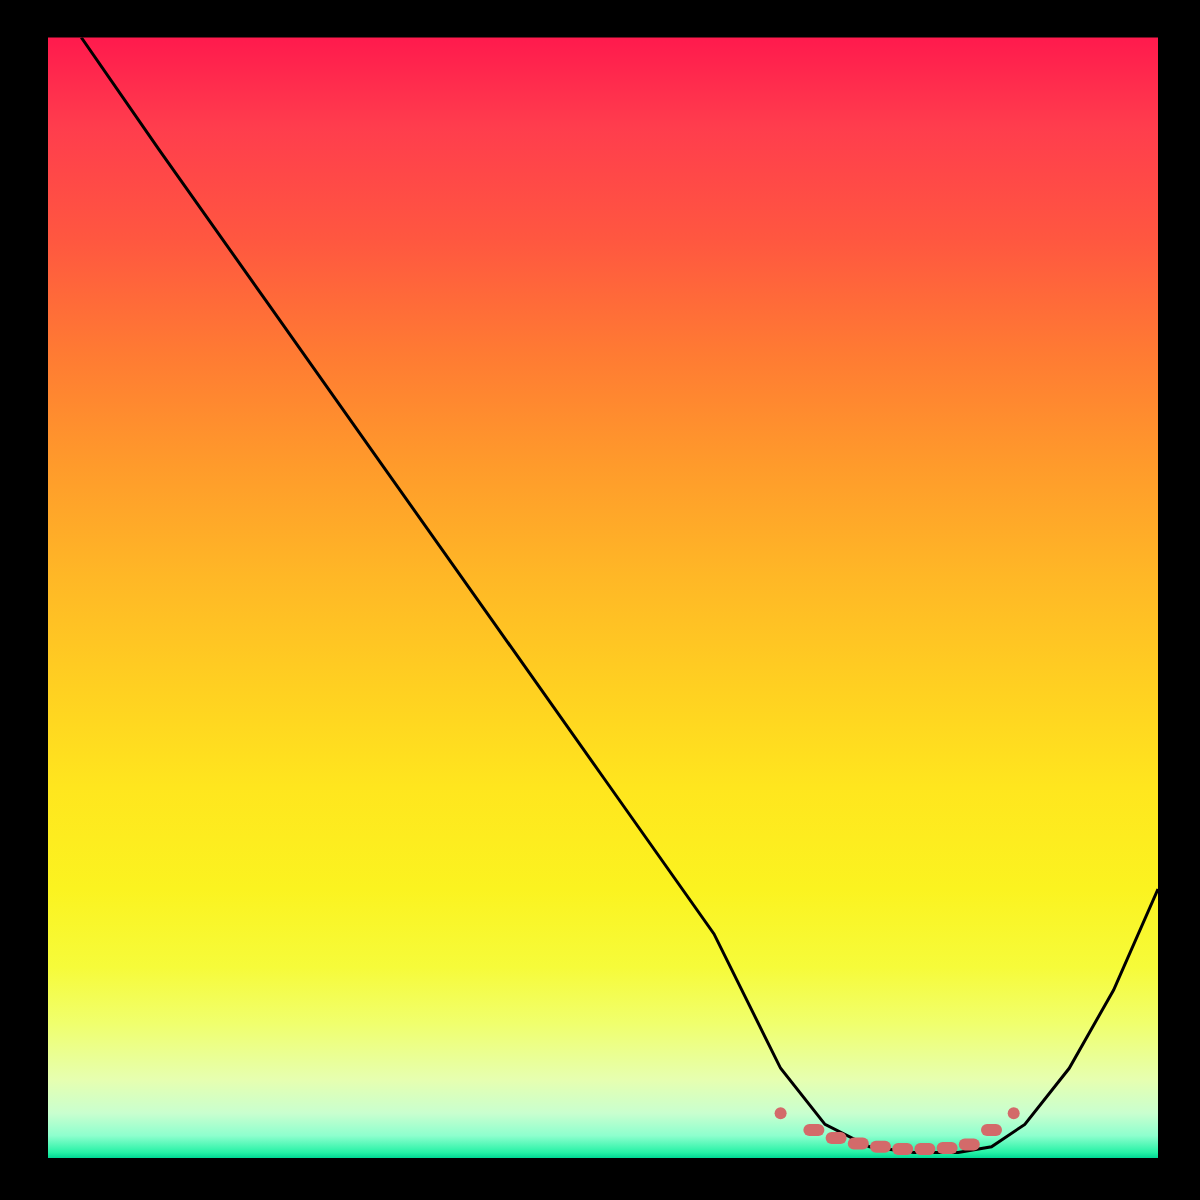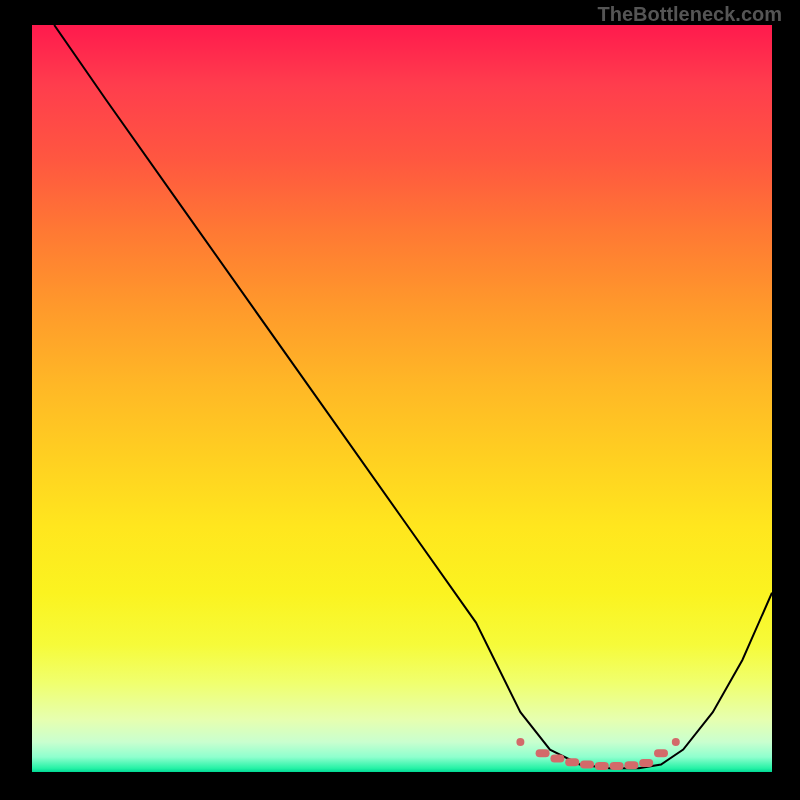--- a/index.html
+++ b/index.html
@@ -56,21 +56,20 @@
     left: 0;
     top: 0;
     width: 740px;
     height: 747px;
   }
 </style>
 </head>
 <body>
 
 <div class="container">
-  <div class="watermark">TheBottleneck.com</div>
   <div class="plot-area">
     <svg class="curve" viewBox="0 0 740 747" preserveAspectRatio="none">
       <path id="black-curve" fill="none" stroke="#000" stroke-width="2" d="M22.2 0.0 L74.0 74.7 L148.0 179.3 L222.0 283.9 L296.0 388.4 L370.0 493.0 L444.0 597.6 L488.4 687.2 L518.0 724.6 L547.6 739.5 L577.2 743.3 L606.8 743.3 L629.0 739.5 L651.2 724.6 L680.8 687.2 L710.4 635.0 L740.0 567.7"></path>
       <g id="pink-dots">
           <rect x="484.4" y="713.1" width="8" height="8" rx="4" fill="#d36a6a"></rect>
           <rect x="503.6" y="724.3" width="14" height="8" rx="4" fill="#d36a6a"></rect>
           <rect x="518.4" y="729.6" width="14" height="8" rx="4" fill="#d36a6a"></rect>
           <rect x="533.2" y="733.3" width="14" height="8" rx="4" fill="#d36a6a"></rect>
           <rect x="548.0" y="735.5" width="14" height="8" rx="4" fill="#d36a6a"></rect>
           <rect x="562.8" y="737.0" width="14" height="8" rx="4" fill="#d36a6a"></rect>

